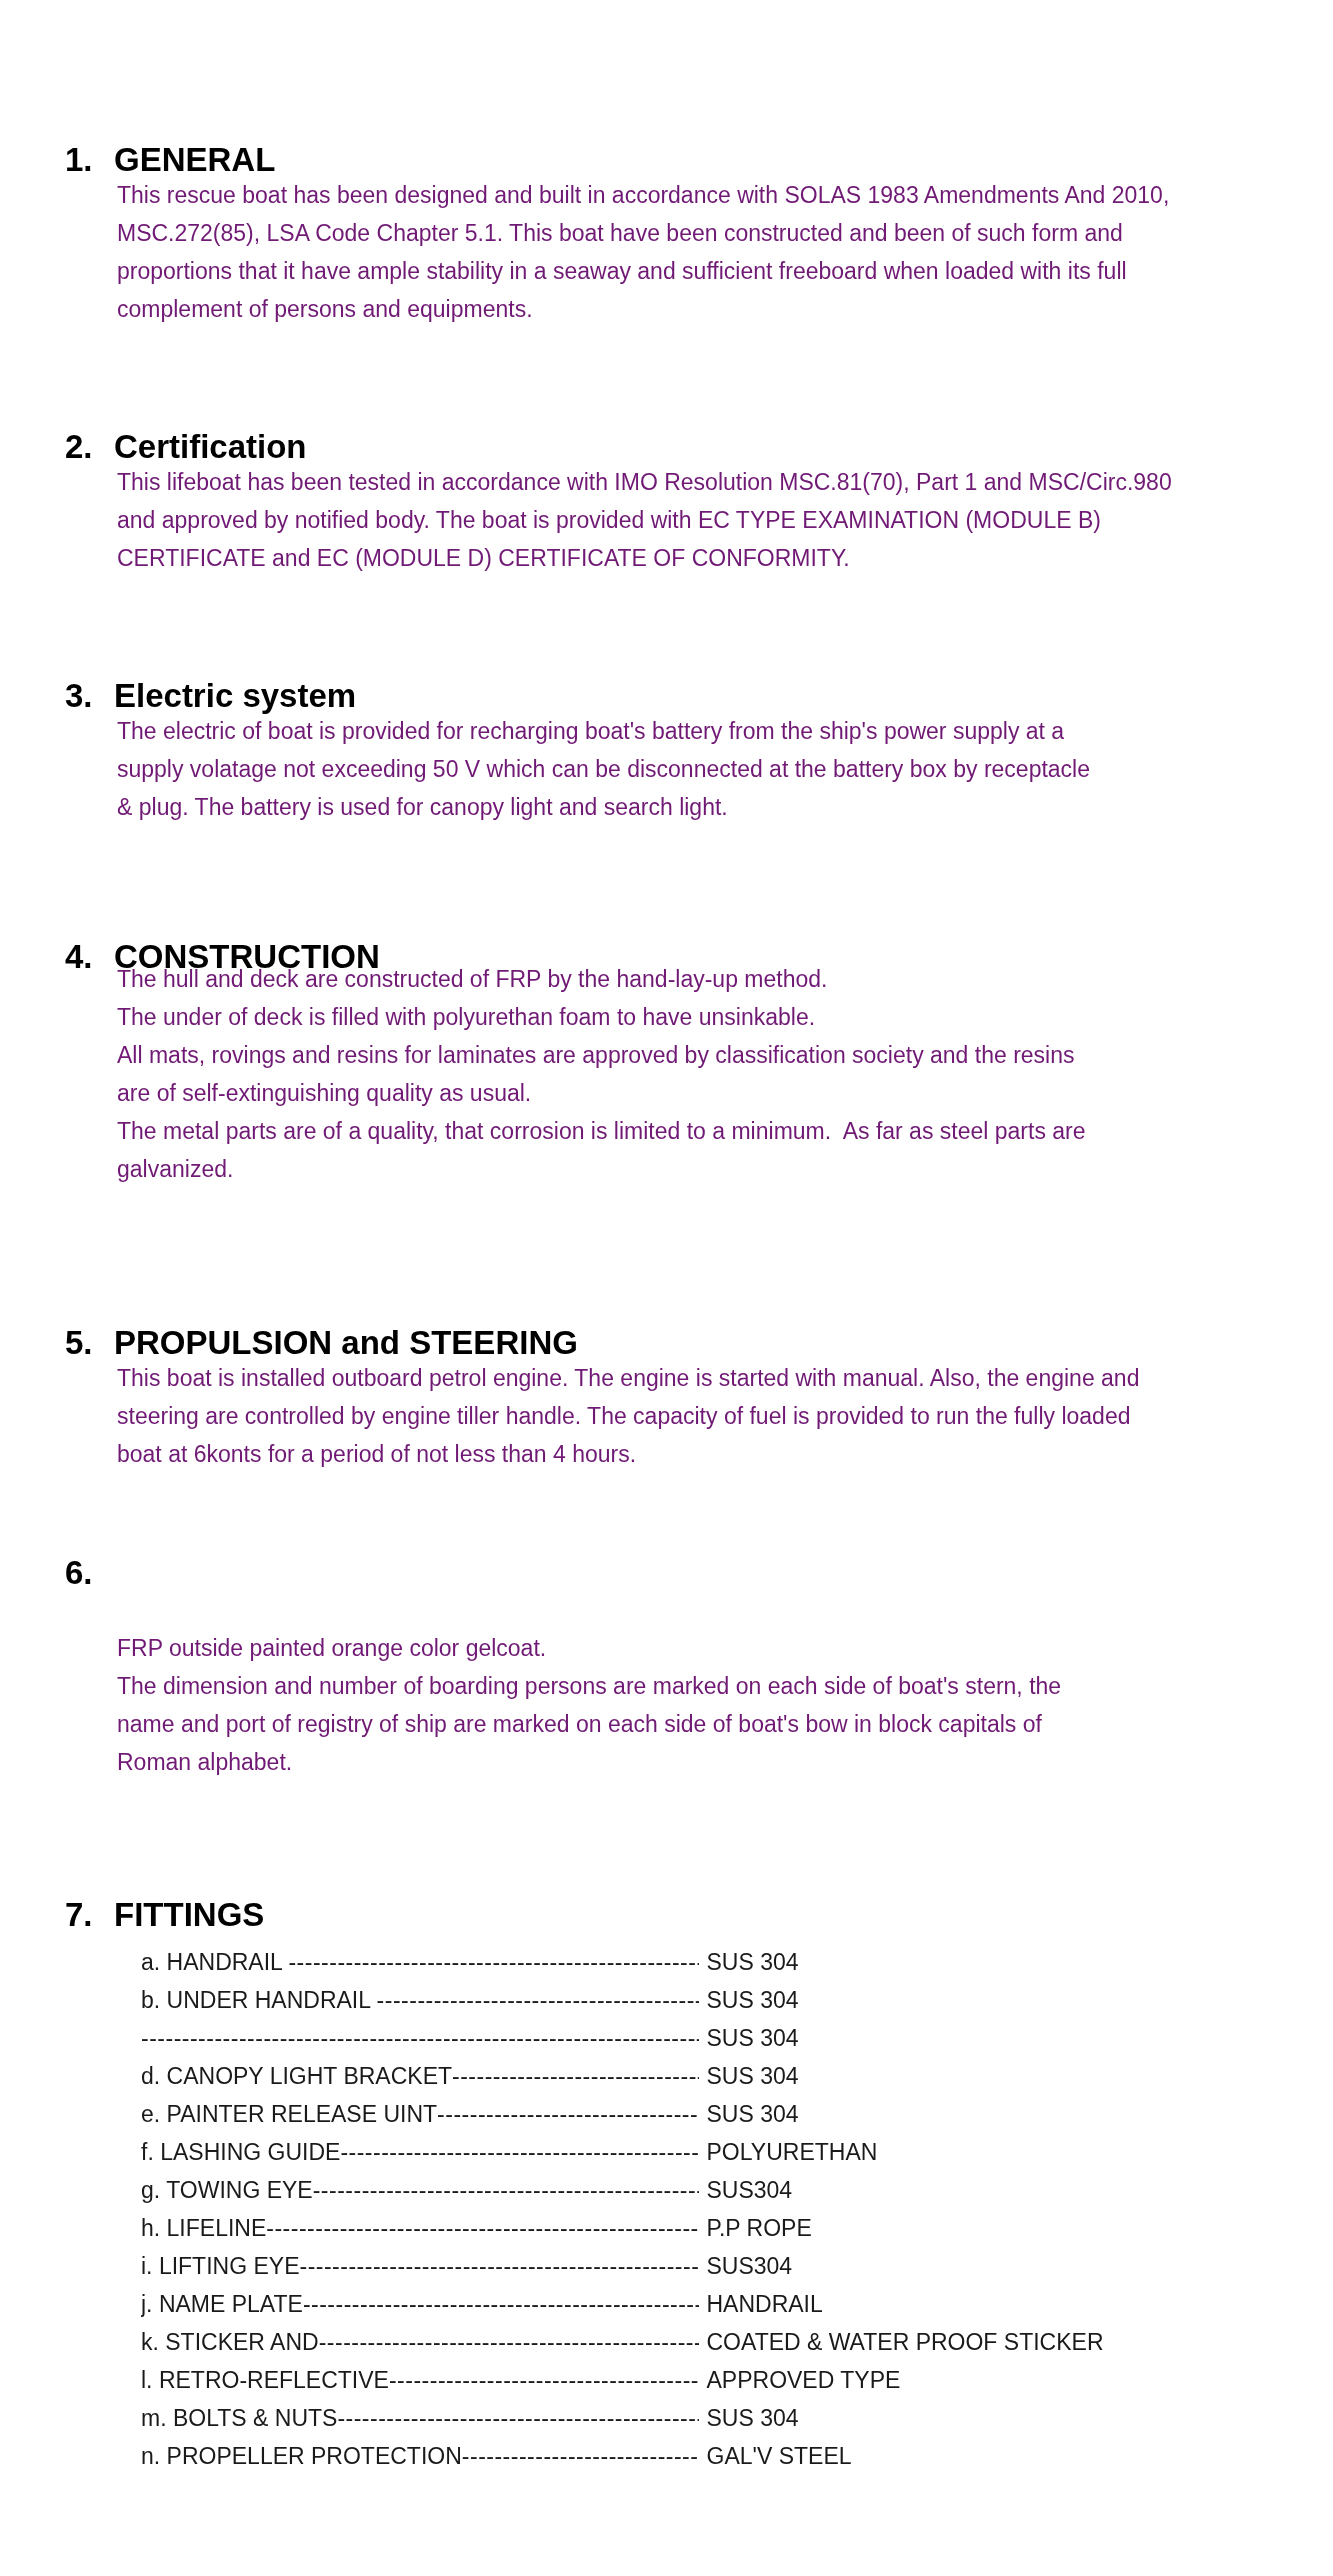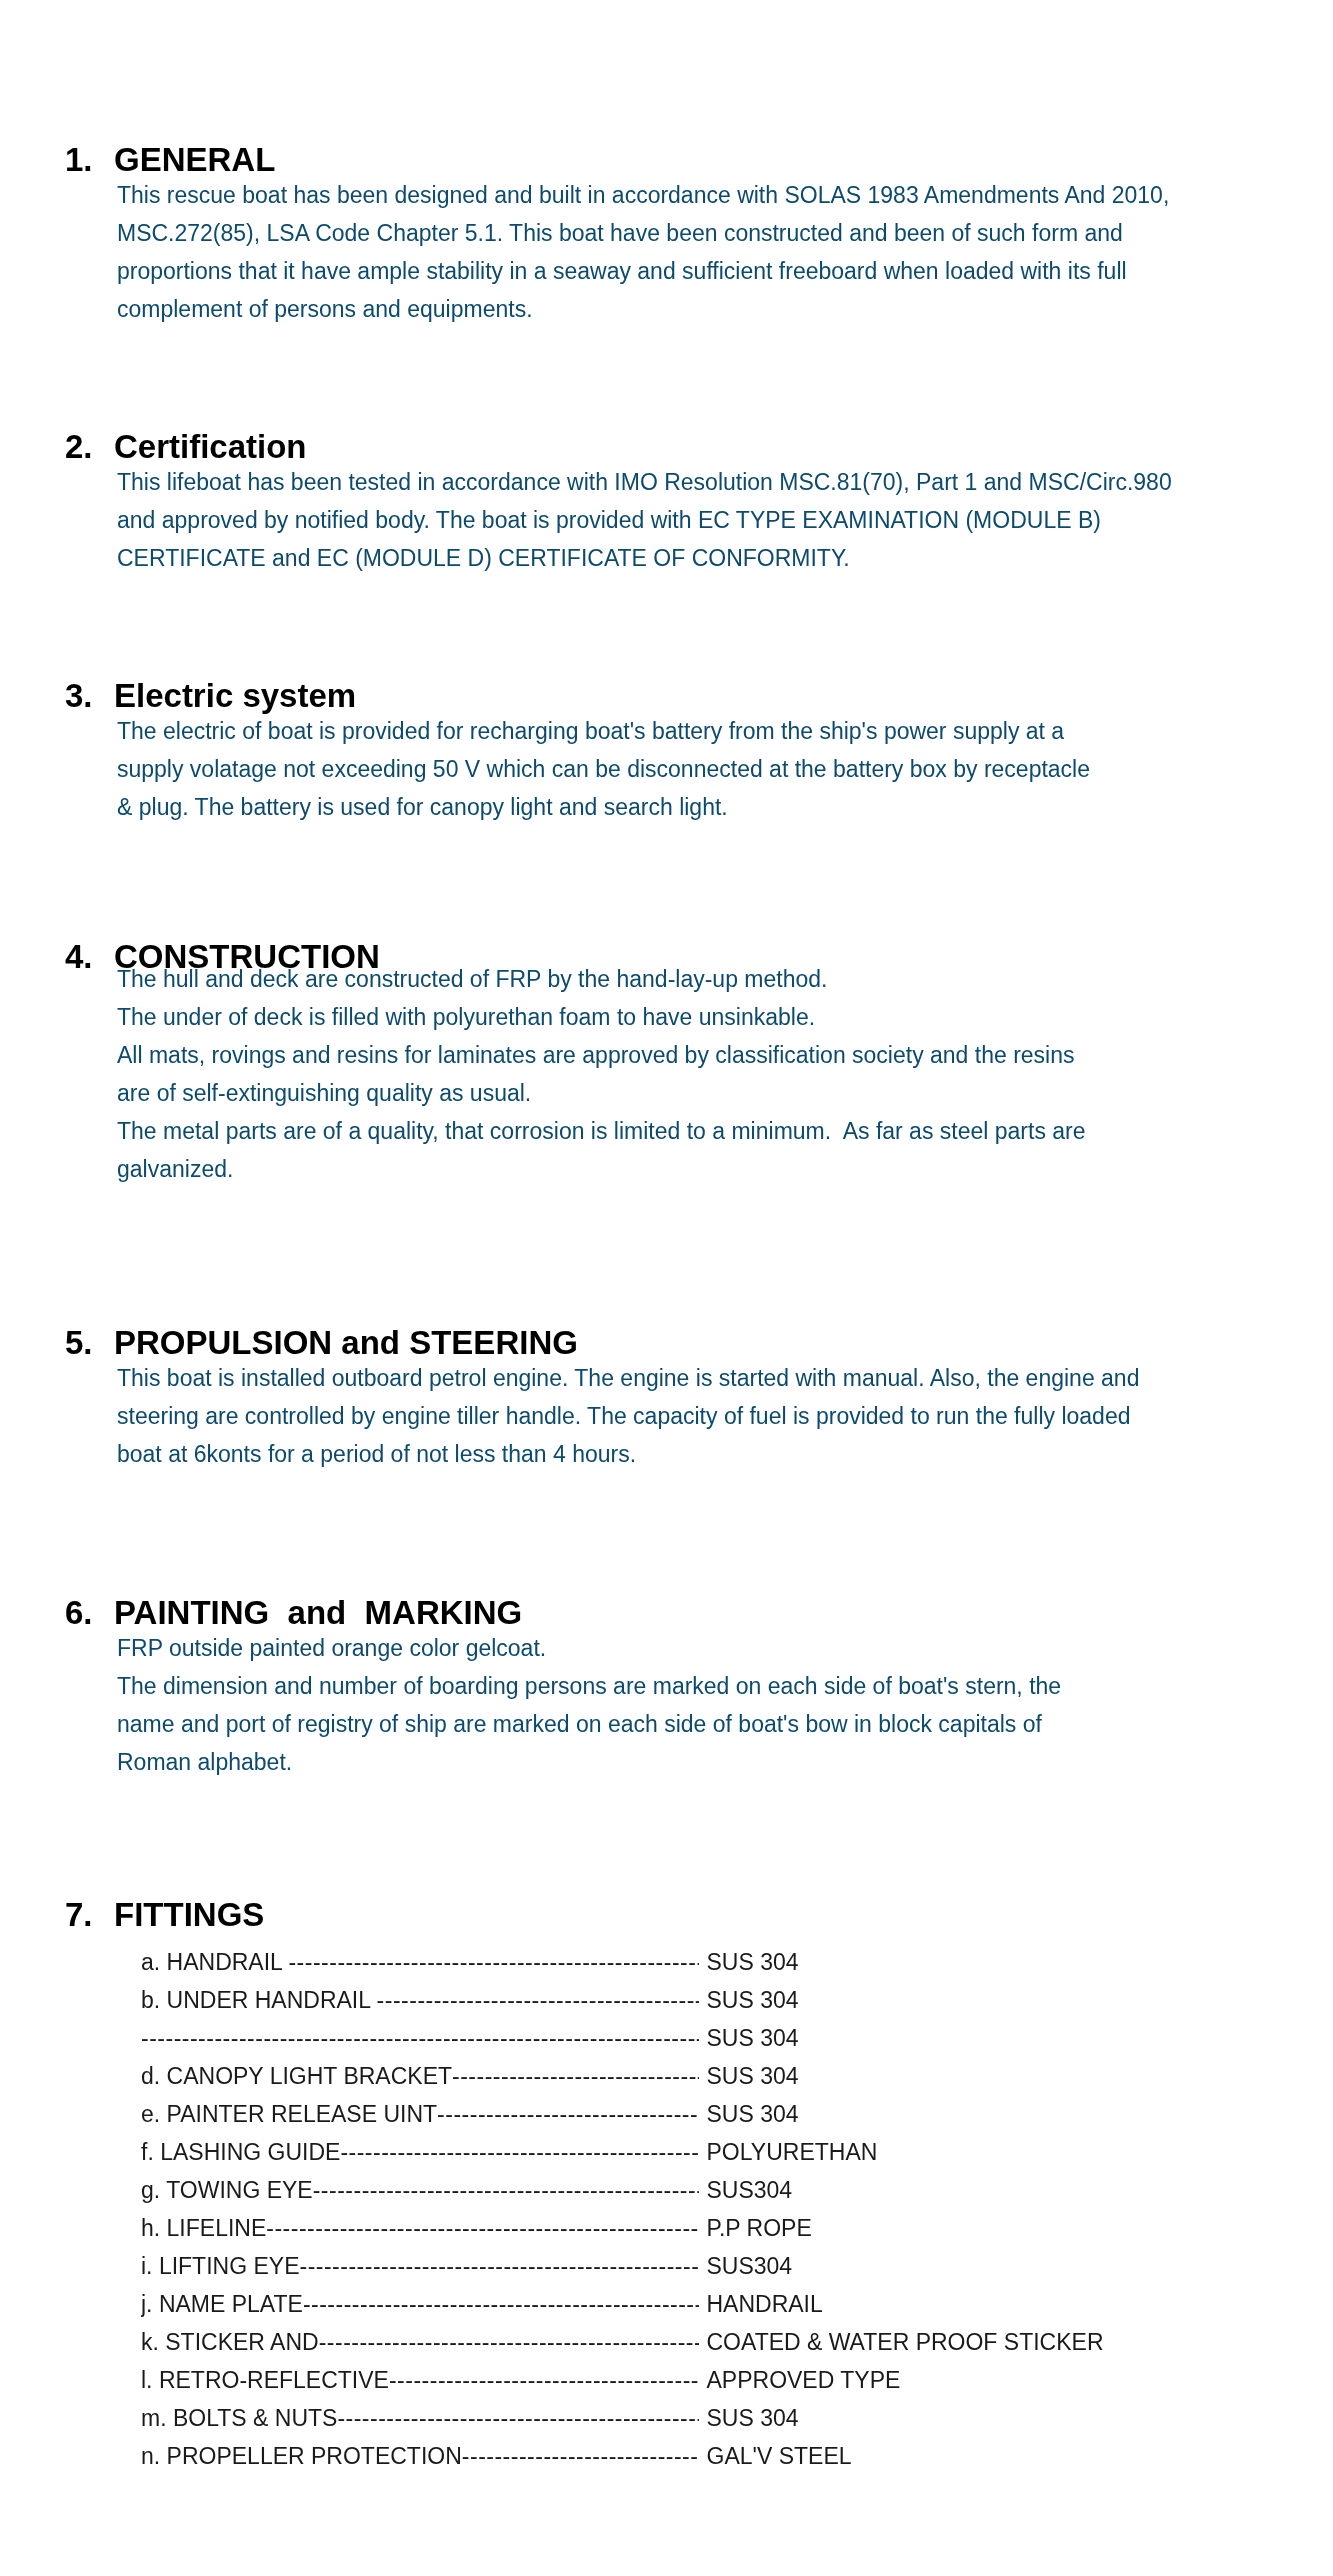--- a/index.html
+++ b/index.html
@@ -28,21 +28,21 @@
     min-width: 49px;
   }
   .sec-title { flex: 0 0 auto; white-space: pre; margin-top: 40px; }
   .sec-p {
     position: absolute;
     left: 117px;
     width: 1188px;
     font-size: 23px;
     line-height: 38px;
     white-space: pre-wrap;
-    color: #0c4a6e;
+    color: #701a75;
   }
   .fit-list {
     position: absolute;
     left: 141px;
     top: 1919px;
     width: 1156px;
   }
   .fit-row {
     display: flex;
     align-items: baseline;
@@ -109,21 +109,20 @@
 <div class="sec-h" style="top:1283px">
   <span class="sec-num">5.</span>
   <span class="sec-title">PROPULSION and STEERING</span>
 </div>
 <div class="sec-p" style="top:1359px">This boat is installed outboard petrol engine. The engine is started with manual. Also, the engine and
 steering are controlled by engine tiller handle. The capacity of fuel is provided to run the fully loaded
 boat at 6konts for a period of not less than 4 hours.</div>
 
 <div class="sec-h" style="top:1553px">
   <span class="sec-num">6.</span>
-  <span class="sec-title">PAINTING  and  MARKING</span>
 </div>
 <div class="sec-p" style="top:1629px">FRP outside painted orange color gelcoat.
 The dimension and number of boarding persons are marked on each side of boat's stern, the
 name and port of registry of ship are marked on each side of boat's bow in block capitals of
 Roman alphabet.</div>
 
 <div class="sec-h" style="top:1855px">
   <span class="sec-num">7.</span>
   <span class="sec-title">FITTINGS</span>
 </div>

